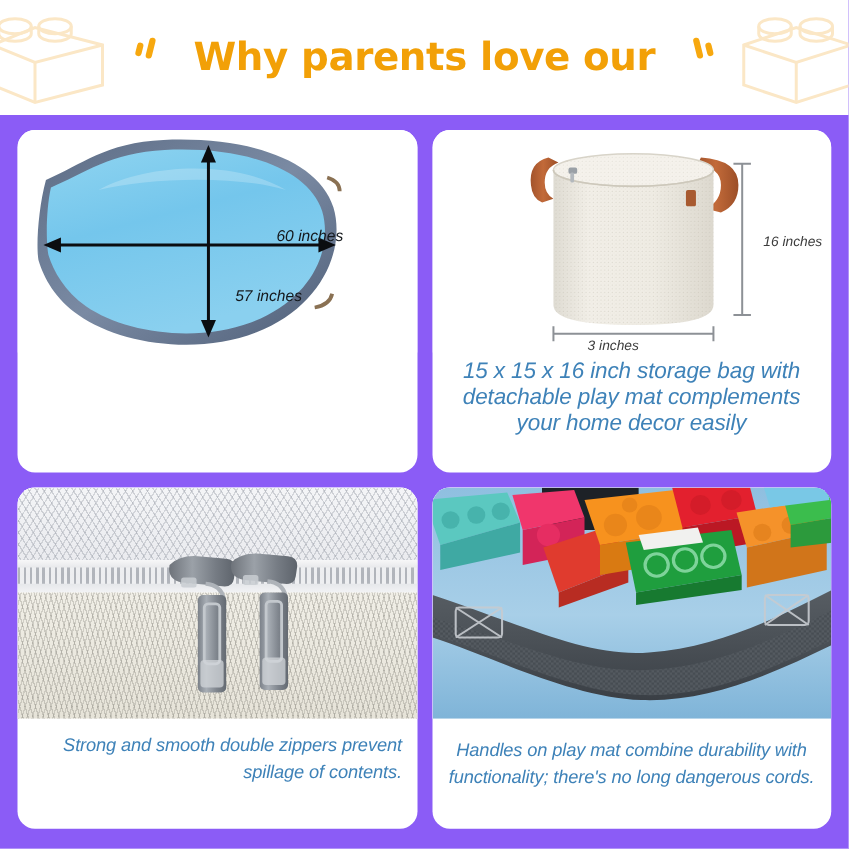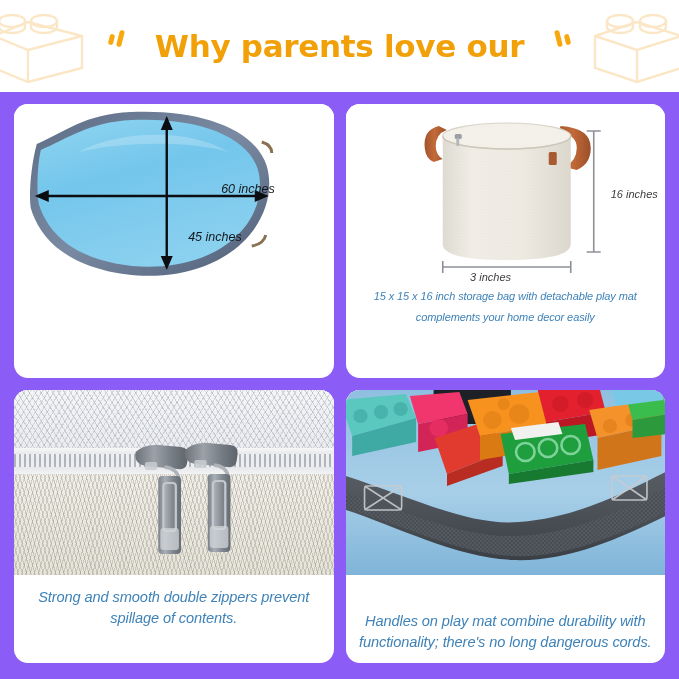--- a/index.html
+++ b/index.html
@@ -122,23 +122,23 @@
     justify-content: center;
     padding: 6px 12px 10px 12px;
     text-align: center;
     font-style: italic;
     font-size: 14.6px;
     line-height: 21px;
     color: #3E82B8;
     font-family: "Liberation Sans", sans-serif;
     letter-spacing: -0.1px;
   }
-  .caption.bag    { font-size: 11px; padding-top: 4px; }
-  .caption.zip    { padding-top: 12px; }
-  .caption.blocks { padding-top: 16px; align-items: flex-end; }
+  .caption.bag    { font-size: 18px; padding-top: 4px; }
+  .caption.zip    { padding-top: 12px; text-align: right; }
+  .caption.blocks { padding-top: 16px; }
 
   
   .svgbox { position: absolute; inset: 0; width: 100%; height: 100%; }
 
   .dim-label {
     position: absolute;
     font-style: italic;
     font-weight: normal;
     font-size: 12.5px;
     color: #14181c;
@@ -275,21 +275,21 @@
           </g>
 
           <g stroke="#0b0d10" stroke-width="2.4">
             <line x1="148" y1="22" x2="148" y2="156"></line>
             <polygon points="148,12 142,26 154,26" fill="#0b0d10" stroke="none"></polygon>
             <polygon points="148,166 142,152 154,152" fill="#0b0d10" stroke="none"></polygon>
           </g>
         </svg>
 
         <div class="dim-label" style="left:54.5%; top:44%;margin-left:33px;">60 inches</div>
-        <div class="dim-label" style="left:54.5%; top:71%;">45 inches</div>
+        <div class="dim-label" style="left:54.5%; top:71%;">57 inches</div>
       </div>
 
     </div>
 
     <div class="card">
       <div class="media media-bag">
         <svg class="svgbox" viewBox="0 0 310 178" preserveAspectRatio="xMidYMid meet">
           <defs>
             <linearGradient id="bagBody" x1="0" y1="0" x2="1" y2="0">
               <stop offset="0%" stop-color="#dfdcd3"></stop>

